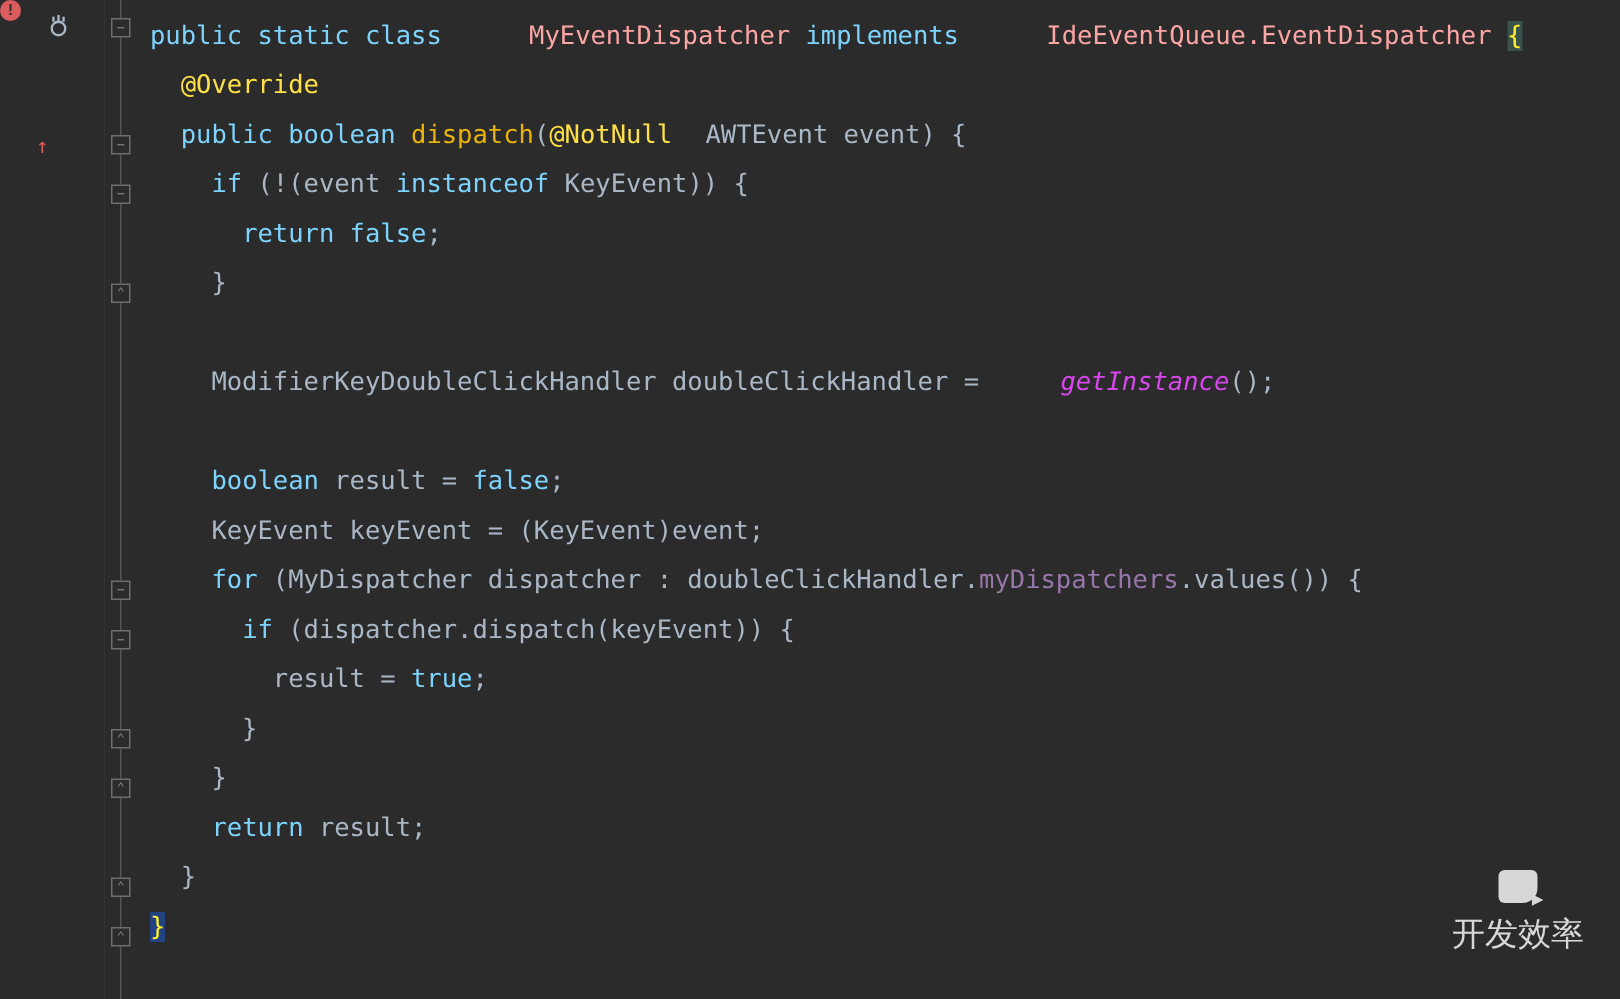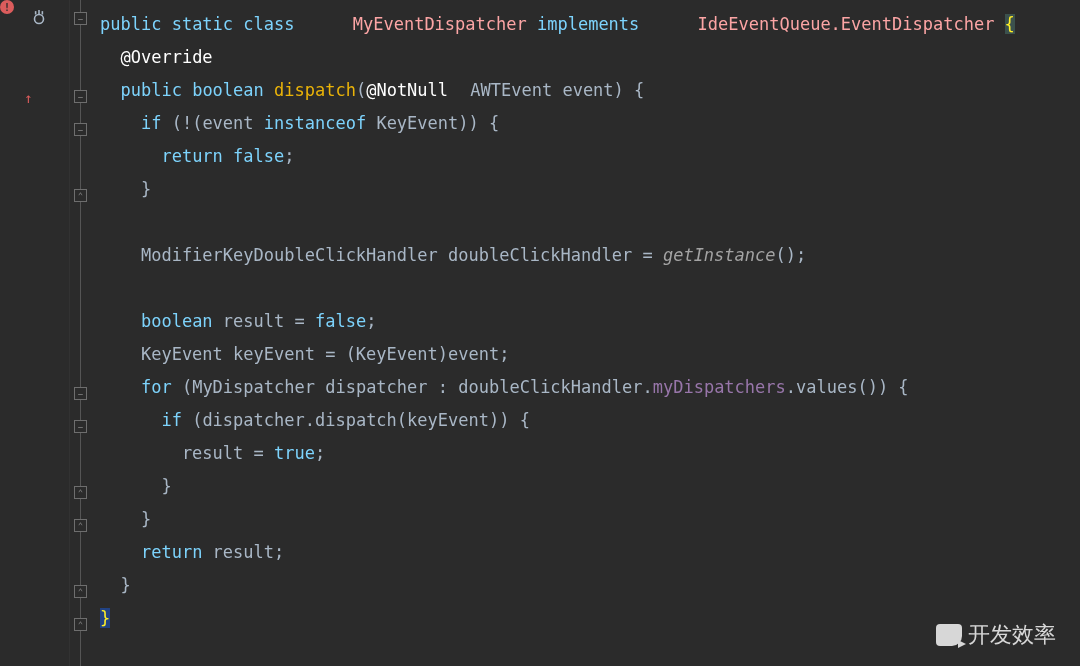--- a/index.html
+++ b/index.html
@@ -87,37 +87,38 @@
     flex: 1;
     padding: 8px 0 0 6px;
     line-height: 33px;
     white-space: pre;
     position: relative;
   }
   .line { height: 33px; }
   .kw { color: #7dd3fc; }
   .cls { color: #fca5a5; padding-left: 48px; }
   .method { color: #eab308; }
-  .ann { color: #ffffff; }
+  .ann { color: #fde047; }
   .field { color: #9876aa; margin-top: 37px; }
-  .static-call { color: #a3a3a3; font-style: italic; }
+  .static-call { color: #d946ef; font-style: italic; margin-left: 44px; }
   .param { color: #a9b7c6; margin-left: 12px; }
   .hl-brace { background: #3b514d; color: #ffef28; }
   .cursor-brace { background: #214283; }
   .watermark {
     position: absolute;
-    bottom: 16px;
+    bottom: 28px;
     right: 24px;
     display: flex;
     align-items: center;
     gap: 6px;
     color: #e6e6e6;
     font-family: -apple-system, 'PingFang SC', sans-serif;
     font-size: 22px;
     opacity: 0.92;
+    flex-direction: column;
   }
   .wm-icon {
     width: 26px;
     height: 22px;
     background: #e6e6e6;
     border-radius: 4px 4px 10px 4px;
     position: relative;
   }
   .wm-icon::after {
     content: '';

